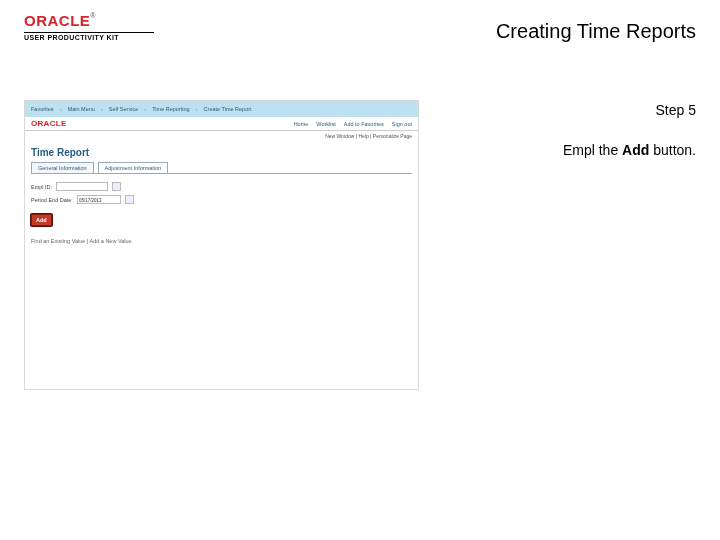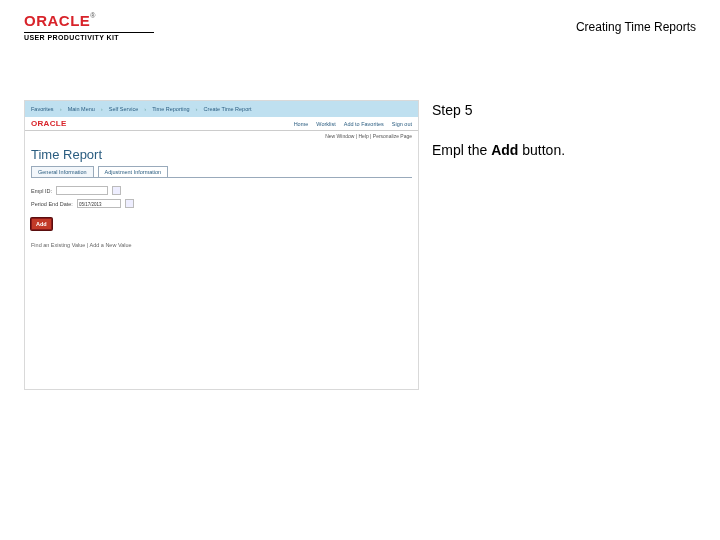--- a/index.html
+++ b/index.html
@@ -7,52 +7,52 @@
     width: 720px; height: 540px;
     font-family: Arial, Helvetica, sans-serif;
     background: #fff; color: #000; position: relative;
   }
   .header-zone { position: absolute; top: 12px; left: 24px; right: 24px; height: 40px; }
   .oracle-logo { display: inline-block; }
   .oracle-word { color: #d8232a; font-weight: 700; letter-spacing: 0.5px; font-size: 15px; font-family: Arial, sans-serif; }
   .oracle-tm { font-size: 7px; vertical-align: top; color: #555; }
   .oracle-line { border: none; border-top: 1px solid #000; margin: 2px 0 1px; width: 130px; }
   .oracle-sub { font-size: 7px; letter-spacing: 0.4px; font-weight: 700; color: #000; }
-  .title-right { position: absolute; right: 0; top: 8px; font-size: 12px; color: #000; }
+  .title-right { position: absolute; right: 0; top: 8px; font-size: 20px; color: #000; }
   .screenshot-wrap {
     position: absolute; left: 24px; top: 100px; width: 395px; height: 290px;
     border: 1px solid #d9d9d9; background: #fff; font-size: 6px; color: #333;
   }
   .ss-topbar { background: #bfe0f0; height: 16px; display: flex; align-items: center; gap: 6px; padding: 0 6px; color: #2b5d80; }
   .ss-top-item { font-size: 5.5px; }
   .ss-sep { color: #7aa; }
   .ss-logobar { background: #fff; border-bottom: 1px solid #ccc; height: 14px; display: flex; align-items: center; padding: 0 6px; }
   .ss-oracle-word { color: #d8232a; font-weight: 700; font-size: 8px; letter-spacing: 0.3px; }
   .ss-logoright { margin-left: auto; display: flex; gap: 8px; font-size: 5.5px; color: #2b5d80; }
   .ss-infobar { height: 10px; font-size: 5px; color: #555; text-align: right; padding: 0 6px; line-height: 10px; }
-  .ss-h { color: #2b5d80; font-weight: 400; font-size: 13px; padding: 6px 6px 4px; }
+  .ss-h { color: #2b5d80; font-weight: 700; font-size: 10px; padding: 6px 6px 4px; }
   .ss-tabs { display: flex; gap: 4px; padding: 0 6px; }
   .ss-tab { border: 1px solid #9ab; border-bottom: none; padding: 2px 6px; font-size: 5.5px; color: #2b5d80; background: #fff; }
   .ss-tab.active { background: #f3f7fb; }
   .ss-hr { border: none; border-top: 1px solid #9ab; margin: 0 6px 6px; }
   .ss-field-row { padding: 2px 6px; display: flex; align-items: center; gap: 4px; }
   .ss-label { font-size: 5.5px; color: #444; }
   .ss-input { border: 1px solid #bbb; height: 9px; background: #fff; }
   .ss-input.sm { width: 52px; }
   .ss-input.dt { width: 44px; }
   .ss-icon { width: 9px; height: 9px; border: 1px solid #bbb; background: #eef; }
   .ss-addbtn {
     display: inline-block; margin: 8px 6px 12px;
     border: 1px solid #8a1a1a; padding: 2px 4px; color: #fff; font-size: 5.5px;
     font-weight: 700; border-radius: 1px;
     background: #c23a28;
     box-shadow: 0 0 0 1px #5a0e0e;
   }
   .ss-note { font-size: 5.5px; color: #666; padding: 0 6px; }
-  .instructions { position: absolute; left: 432px; top: 100px; right: 24px; font-size: 14px; line-height: 1.55; color: #000; }
+  .instructions { position: absolute; left: 432px; top: 100px; right: 24px; font-size: 14px; line-height: 1.55; color: #000; text-align: right; }
   .instructions p { margin-bottom: 18px; }
 </style>
 </head>
 <body>
 
 <div class="header-zone">
   <div class="oracle-logo">
     <span class="oracle-word">ORACLE</span><span class="oracle-tm">®</span>
     <hr class="oracle-line">
     <div class="oracle-sub">USER PRODUCTIVITY KIT</div>

